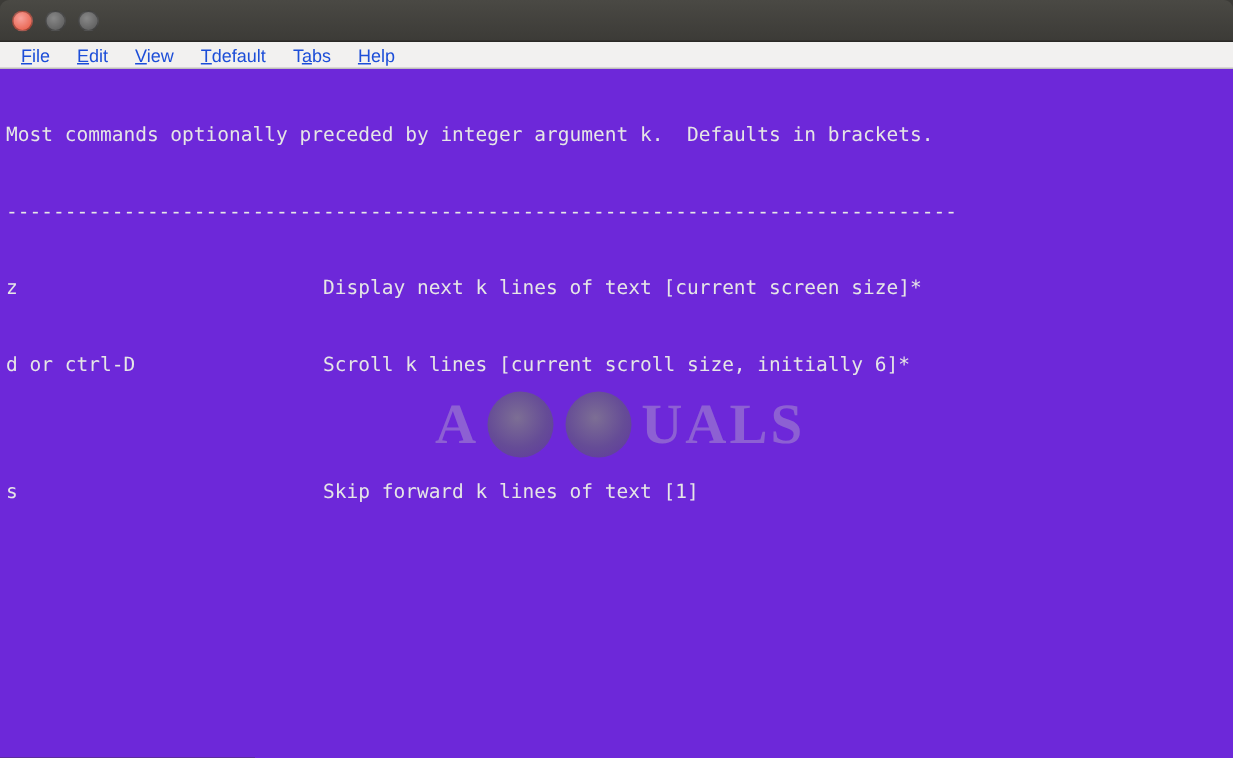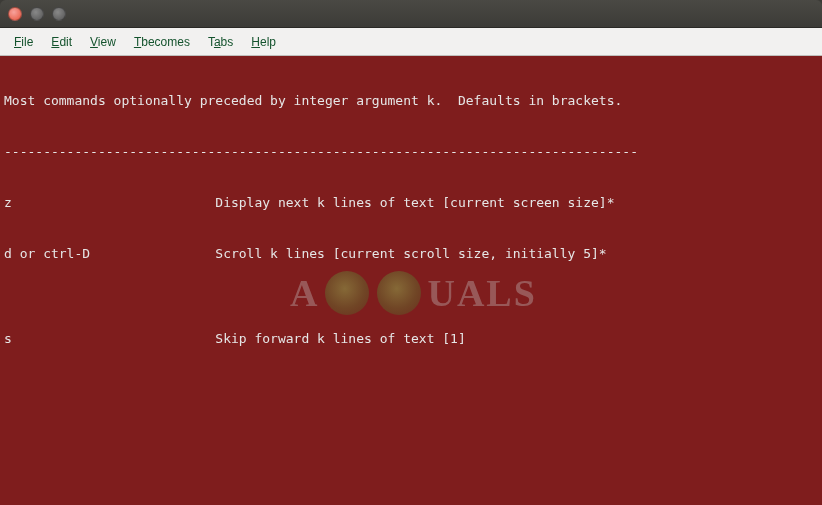--- a/index.html
+++ b/index.html
@@ -37,41 +37,41 @@
     .win-btn {
       width: 14px;
       height: 14px;
       border-radius: 50%;
       border: 1px solid rgba(0,0,0,0.3);
     }
     .close-btn { background: radial-gradient(circle at 40% 35%, #f7a29c, #e5543c); }
     .min-btn { background: radial-gradient(circle at 40% 35%, #888, #555); }
     .max-btn { background: radial-gradient(circle at 40% 35%, #888, #555); }
     .menubar {
-      height: 28px;
+      height: 18px;
       background: #f2f1f0;
       display: flex;
       align-items: center;
       padding: 0 6px;
       gap: 2px;
       font-size: 12px;
-      color: #14532d;
+      color: #1d4ed8;
       border-bottom: 1px solid #c0bfbc;
       text-align: center;
     }
     .menu-item {
       padding: 2px 8px;
       cursor: pointer;
     }
     .menu-item span {
       text-decoration: underline;
     }
     .terminal {
       flex: 1;
-      background: #7f1d1d;
+      background: #6d28d9;
       color: #e6e6e6;
       font-family: "DejaVu Sans Mono", "Liberation Mono", monospace;
       font-size: 13px;
       line-height: 17px;
       padding: 2px 4px;
       white-space: pre;
       overflow: hidden;
       position: relative;
     }
     .term-line {
@@ -118,29 +118,29 @@
     <div class="window-controls">
       <div class="win-btn close-btn"></div>
       <div class="win-btn min-btn"></div>
       <div class="win-btn max-btn"></div>
     </div>
   </div>
   <div class="menubar">
     <div class="menu-item"><span>F</span><i style="font-style:normal">ile</i></div>
     <div class="menu-item"><span>E</span><i style="font-style:normal">dit</i></div>
     <div class="menu-item"><span>V</span><i style="font-style:normal">iew</i></div>
-    <div class="menu-item"><span>T</span><i style="font-style:normal">becomes</i></div>
+    <div class="menu-item"><span>T</span><i style="font-style:normal">default</i></div>
     <div class="menu-item">T<span>a</span><i style="font-style:normal">bs</i></div>
     <div class="menu-item"><span>H</span><i style="font-style:normal">elp</i></div>
   </div>
   <div class="terminal">
     <div class="term-line">Most commands optionally preceded by integer argument k.  Defaults in brackets.</div>
     <div class="term-line dash-line">---------------------------------------------------------------------------------</div>
     <div class="term-line"><span class="cmd-col">z</span><span class="desc-col">Display next k lines of text [current screen size]*</span></div>
-    <div class="term-line"><span class="cmd-col">d or ctrl-D</span><span class="desc-col">Scroll k lines [current scroll size, initially 5]*</span></div>
+    <div class="term-line"><span class="cmd-col">d or ctrl-D</span><span class="desc-col">Scroll k lines [current scroll size, initially 6]*</span></div>
     <div class="term-line"></div>
     <div class="term-line"><span class="cmd-col">s</span><span class="desc-col">Skip forward k lines of text [1]</span></div>
     
     
     
     
     
     
     
     

